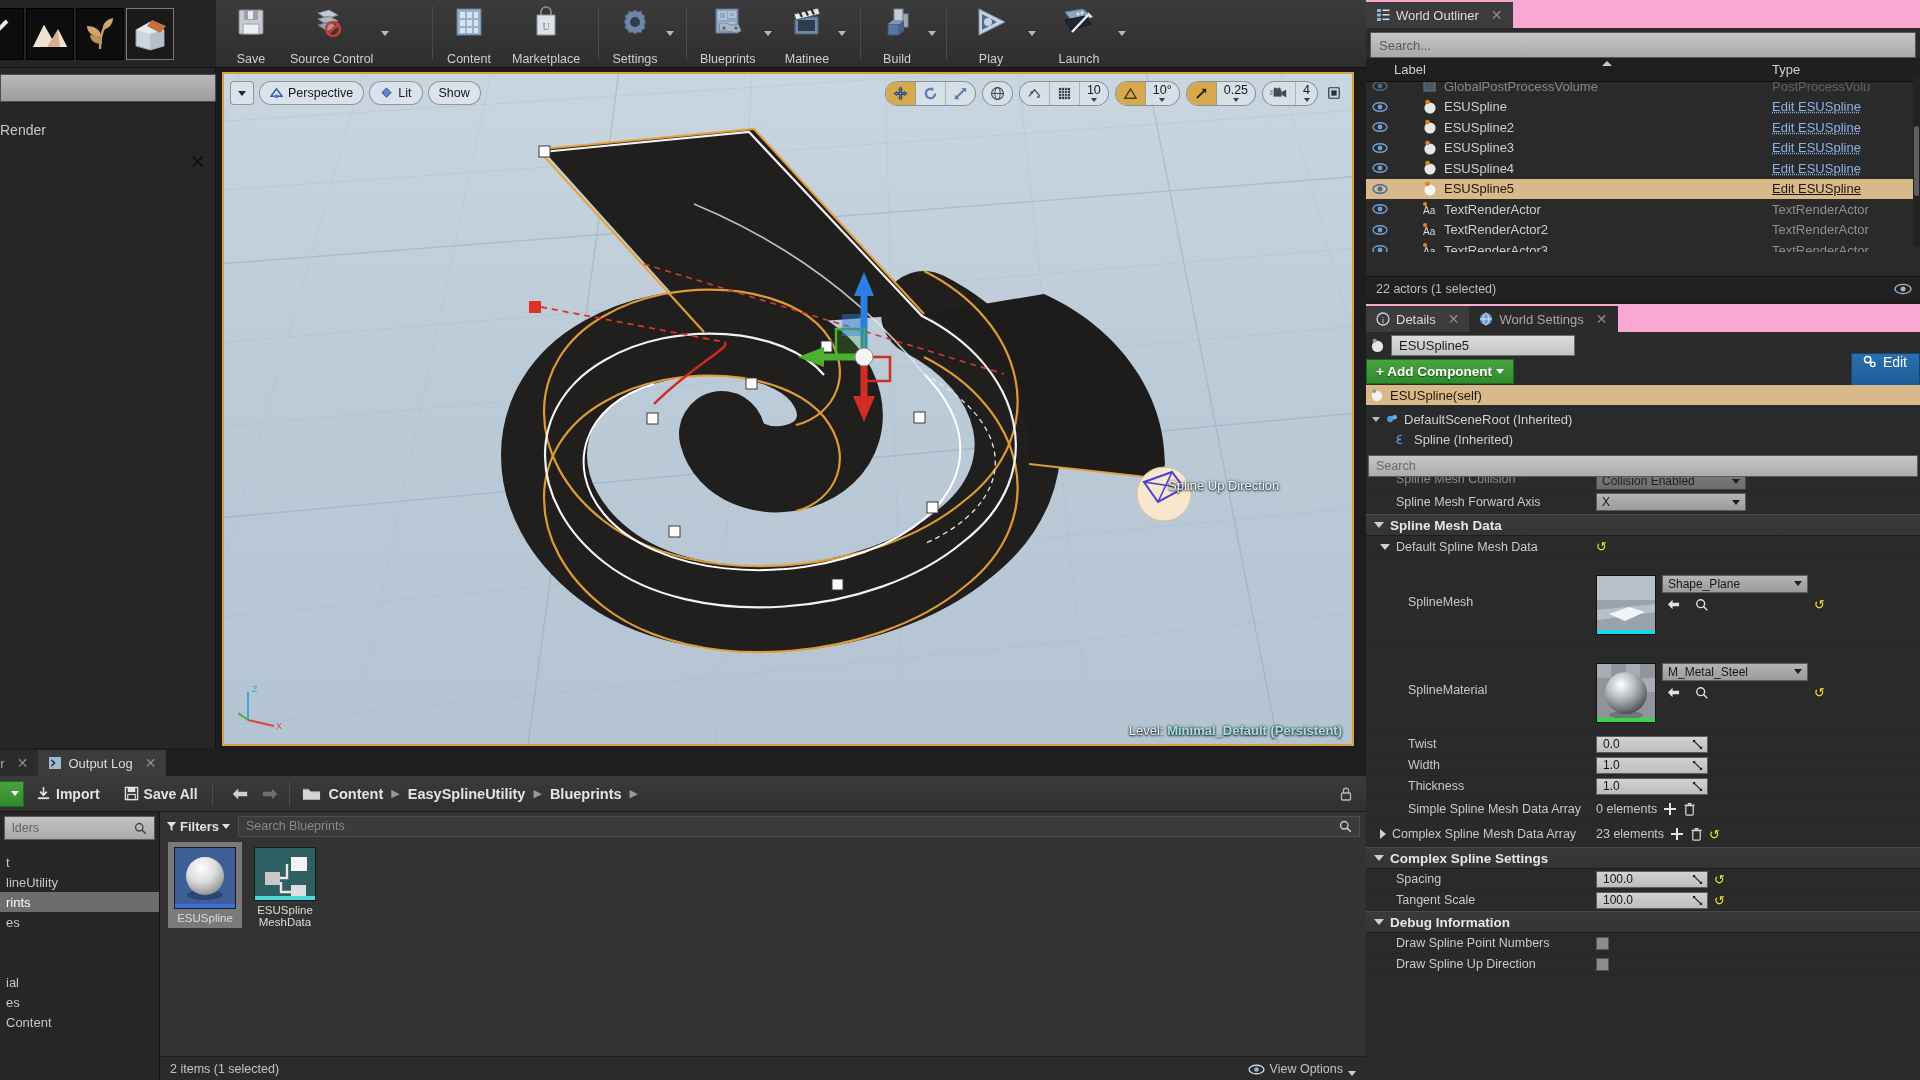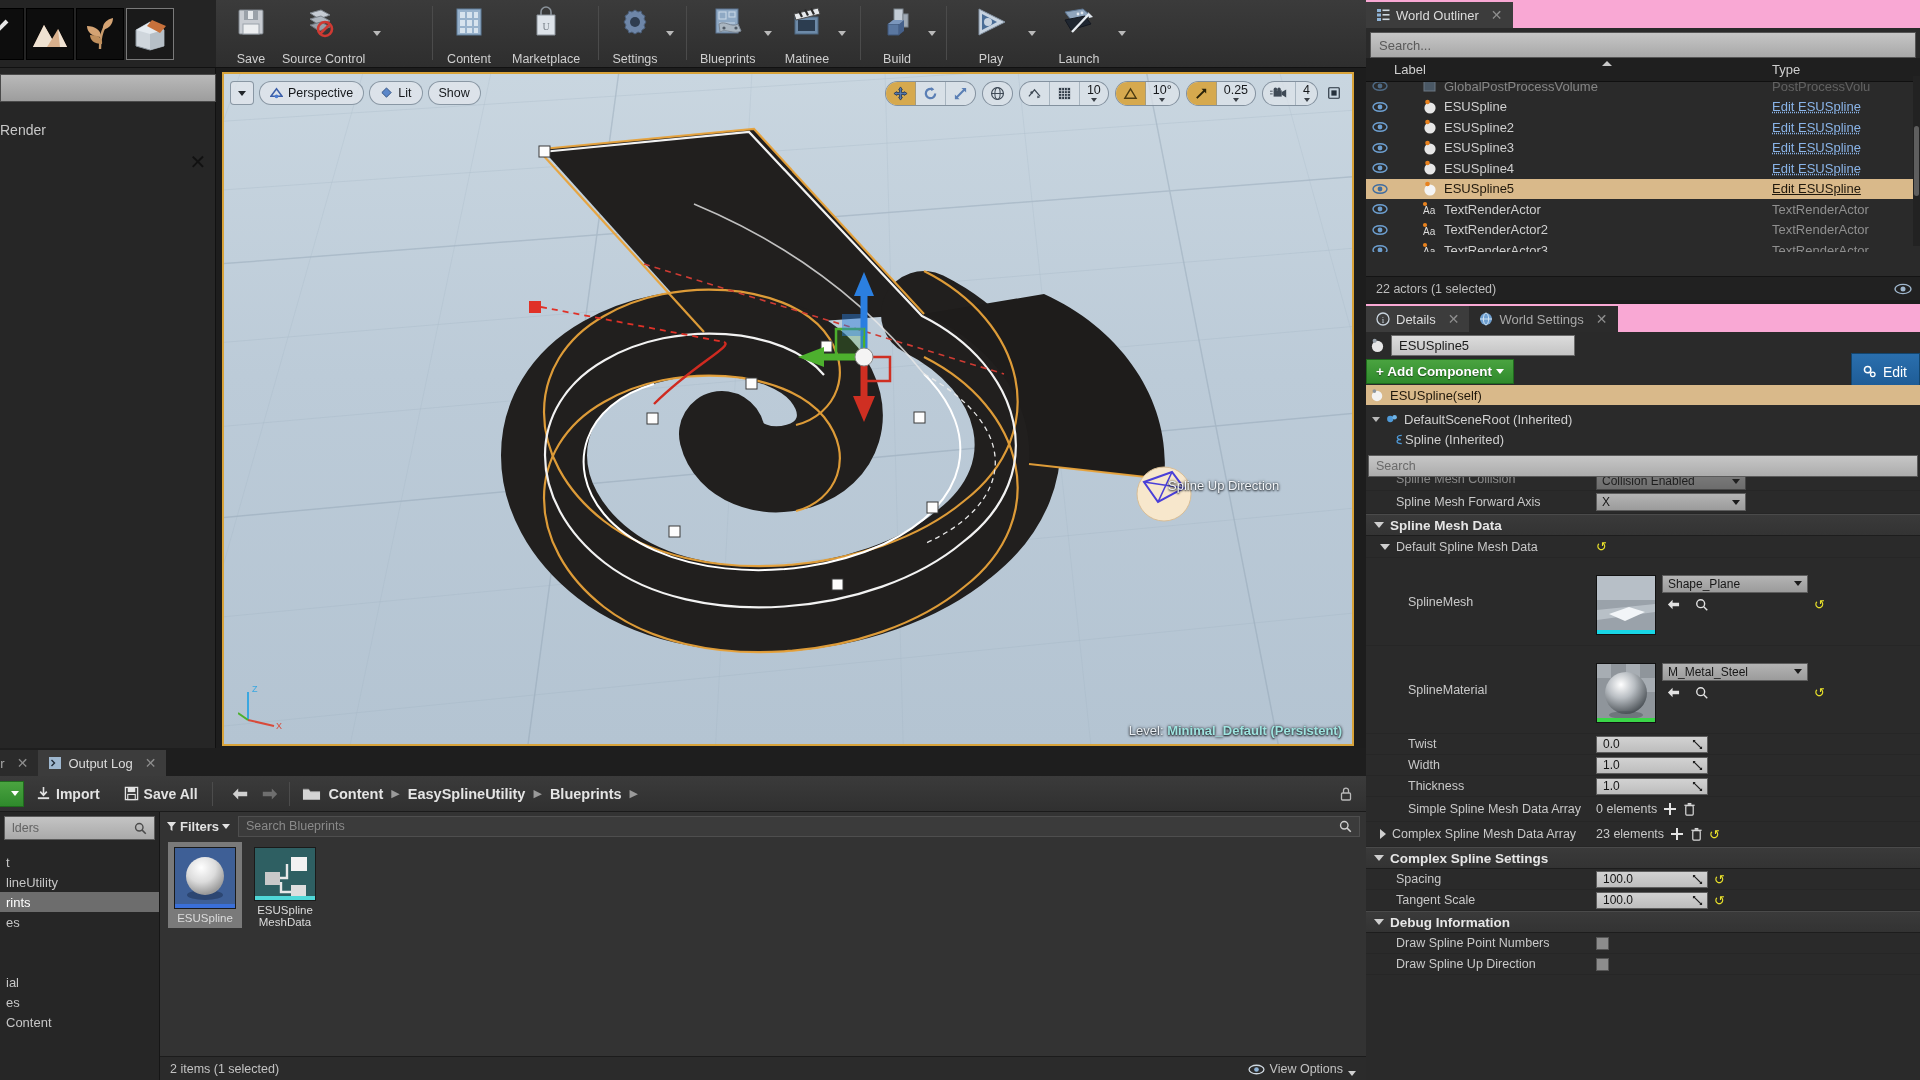--- a/index.html
+++ b/index.html
@@ -117,21 +117,21 @@
   #det-name-row { height:26px; display:flex; align-items:center; gap:6px; padding:0 4px; }
   #det-name-field { flex:1; height:21px; background:linear-gradient(#dcdcdc,#c4c4c4);
      border:1px solid #6a6a6a; display:flex; align-items:center; padding:0 7px;
      font-size:13px; color:#1b1b1b; }
   #det-addrow { height:27px; display:flex; align-items:center; position:relative; }
   #add-component { height:25px; background:linear-gradient(#4aa340,#2f8a2c);
      border:1px solid #1f6b1d; display:flex; align-items:center; gap:4px; padding:0 9px;
      font-size:13.5px; font-weight:bold; color:#fff; cursor:pointer;
      text-shadow:0 1px 1px rgba(0,0,0,.5); }
   #edit-bp { position:absolute; right:0; height:37px; background:linear-gradient(#2a6fae,#1d5a94);
-     border:1px solid #13466f; display:flex; align-items:center; gap:6px; padding:0 12px 0 10px;
+     border:1px solid #13466f; display:flex; align-items:flex-start; gap:6px; padding:0 12px 0 10px;
      font-size:14px; color:#fff; cursor:pointer; }
   .comp-row { height:20px; display:flex; align-items:center; font-size:13px;
      color:#cfcfcf; position:relative; cursor:pointer; }
   .comp-row.sel { background:#d9b98a; color:#20180c; }
   .det-search { height:22px; margin:6px 2px 0; background:linear-gradient(#c6c6c6,#acacac);
      border:1px solid #5a5a5a; display:flex; align-items:center; padding:0 7px;
      font-size:12.5px; color:#6a6a6a; }
 
   .prow { height:21px; display:flex; align-items:center; position:relative;
      font-size:12.5px; color:#c9c9c9; border-bottom:1px solid #262626; }
@@ -256,21 +256,21 @@
             <rect x="4" y="4" width="24" height="24" rx="1" fill="#c8ccd2" stroke="#7d838a"></rect>
             <rect x="9" y="4" width="14" height="10" fill="#9aa1a9"></rect>
             <rect x="13" y="5" width="5" height="8" fill="#e6e9ec"></rect>
             <rect x="8" y="18" width="16" height="10" fill="#eceef0" stroke="#9aa1a9"></rect>
           </svg>
         </div>
         <div class="tb-lbl">Save</div>
       </div>
     </div>
 
-    <div class="tb-group" style="left:60px;text-align:center;">
+    <div class="tb-group" style="left:68px;text-align:center;">
       <div class="tb-btn">
         <div class="tb-ico">
           <svg width="36" height="32" viewBox="0 0 36 32">
             <path d="M4 7 L15 4 L24 9 L13 13 Z" fill="#c6ccd4" stroke="#7d848c"></path>
             <path d="M4 13 L15 10 L24 15 L13 19 Z" fill="#aeb6bf" stroke="#7d848c"></path>
             <path d="M4 19 L15 16 L24 21 L13 25 Z" fill="#98a0aa" stroke="#6e757d"></path>
             <circle cx="19" cy="23" r="7" fill="none" stroke="#cf3a33" stroke-width="2.6"></circle>
             <line x1="14.5" y1="27.5" x2="23.5" y2="18.5" stroke="#cf3a33" stroke-width="2.6"></line>
           </svg>
         </div>
@@ -901,21 +901,21 @@
       </div>
       <div style="height:4px"></div>
       <div class="comp-row" style="padding-left:6px;gap:5px;">
         <span class="tri" style="border-top-color:#b9b9b9;border-left-width:4px;border-right-width:4px;border-top-width:5px;"></span>
         <svg width="14" height="14" viewBox="0 0 16 16">
             <circle cx="6" cy="8" r="3.6" fill="#4f9ad8"></circle>
             <circle cx="11" cy="6" r="2.6" fill="#6fb4e8"></circle>
           </svg>
         <span>DefaultSceneRoot (Inherited)</span>
       </div>
-      <div class="comp-row" style="padding-left:26px;gap:0;">
+      <div class="comp-row" style="padding-left:26px;gap:9px;">
         <svg width="13" height="13" viewBox="0 0 16 16">
             <path d="M12 3 C5 3 5 8 11 8 C5 8 4 13 12 13" fill="none" stroke="#4f9ad8" stroke-width="1.6"></path>
           </svg>
         <span>Spline (Inherited)</span>
       </div>
     </div>
 
     <div class="det-search">Search</div>
 
     <div class="prow" style="height:14px;overflow:hidden;opacity:.6;">

